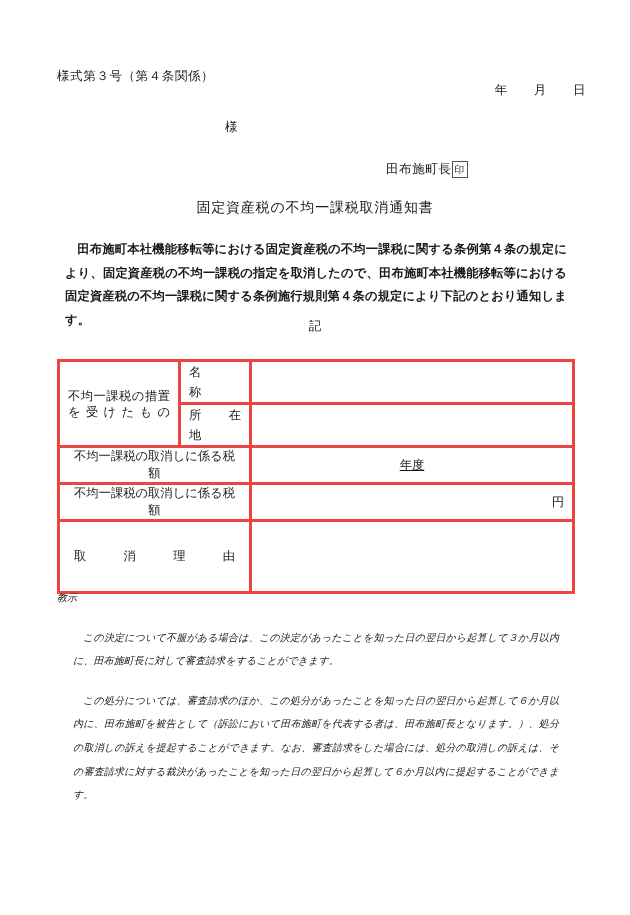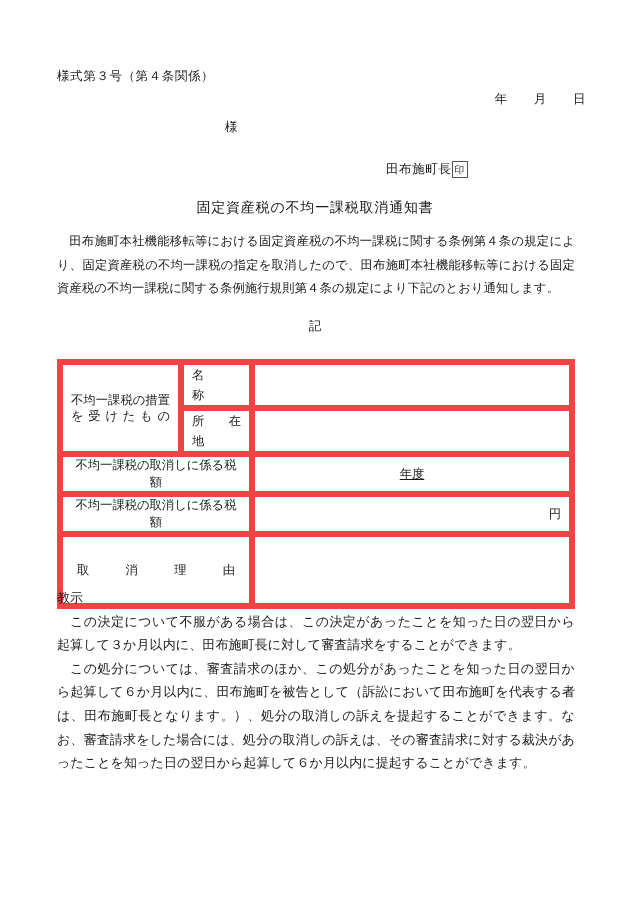--- a/index.html
+++ b/index.html
@@ -29,21 +29,21 @@
     left: 57px;
     top: 60px;
     font-size: 12.5px;
     letter-spacing: 0.6px;
     white-space: nowrap;
     margin-top: 8px;
   }
   .date-line {
     position: absolute;
     right: 44px;
-    top: 91px;
+    top: 82px;
     font-size: 12.5px;
     letter-spacing: 0.6px;
     white-space: nowrap;
   }
   .date-line .slot { display: inline-block; width: 26px; }
   .date-line .unit { display: inline-block; }
 
   .addressee {
     position: absolute;
     left: 225px;
@@ -89,21 +89,21 @@
     position: absolute;
     left: 57px;
     top: 230px;
     width: 518px;
     font-size: 12.3px;
     line-height: 23.5px;
     text-align: justify;
     text-justify: inter-character;
     letter-spacing: 0.15px;
   }
-  .body-text p { margin: 0; text-indent: 1em; }
+  .body-text p { margin: 8px; text-indent: 1em; font-weight: bold; }
 
   .ki-mark {
     position: absolute;
     left: 0;
     right: 0;
     top: 318px;
     text-align: center;
     font-size: 12.5px;
   }
 
@@ -111,21 +111,21 @@
   .form-table {
     position: absolute;
     left: 57px;
     top: 359px;
     width: 518px;
     border-collapse: collapse;
     font-size: 12.3px;
     table-layout: fixed;
   }
   .form-table td {
-    border: 6px solid #ef4444;
+    border: 3px solid #ef4444;
     padding: 0 8px;
     vertical-align: middle;
     box-sizing: border-box;
   }
   .col-label   { width: 121px; }
   .col-sublabel{ width: 71px; }
 
   .lbl-spread {
     display: block;
     text-align: justify;
@@ -147,28 +147,29 @@
   .r-amount  { height: 34px; }
   .r-reason  { height: 72px; }
   .two-line { line-height: 16px; }
 
   
   .notice {
     position: absolute;
     left: 57px;
     top: 586px;
     width: 518px;
-    font-size: 13px;
+    font-size: 10px;
     line-height: 23.6px;
     text-align: justify;
     text-justify: inter-character;
     letter-spacing: 0.1px;
+    font-style: italic;
   }
   .notice .heading { margin: 0; }
-  .notice p.para { margin: 0; text-indent: 1em; }
+  .notice p.para { margin: 16px; text-indent: 1em; }
 </style>
 </head>
 <body>
 
 <div class="page">
 
   <div class="form-no">様式第３号（第４条関係）</div>
 
   <div class="date-line">
     <span class="slot"></span><span class="unit">年</span><span class="slot"></span><span class="unit">月</span><span class="slot"></span><span class="unit">日</span>

